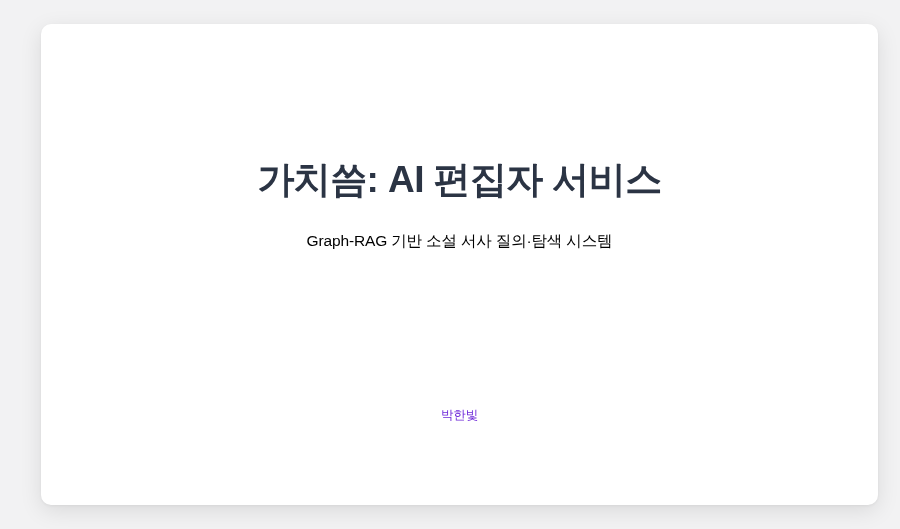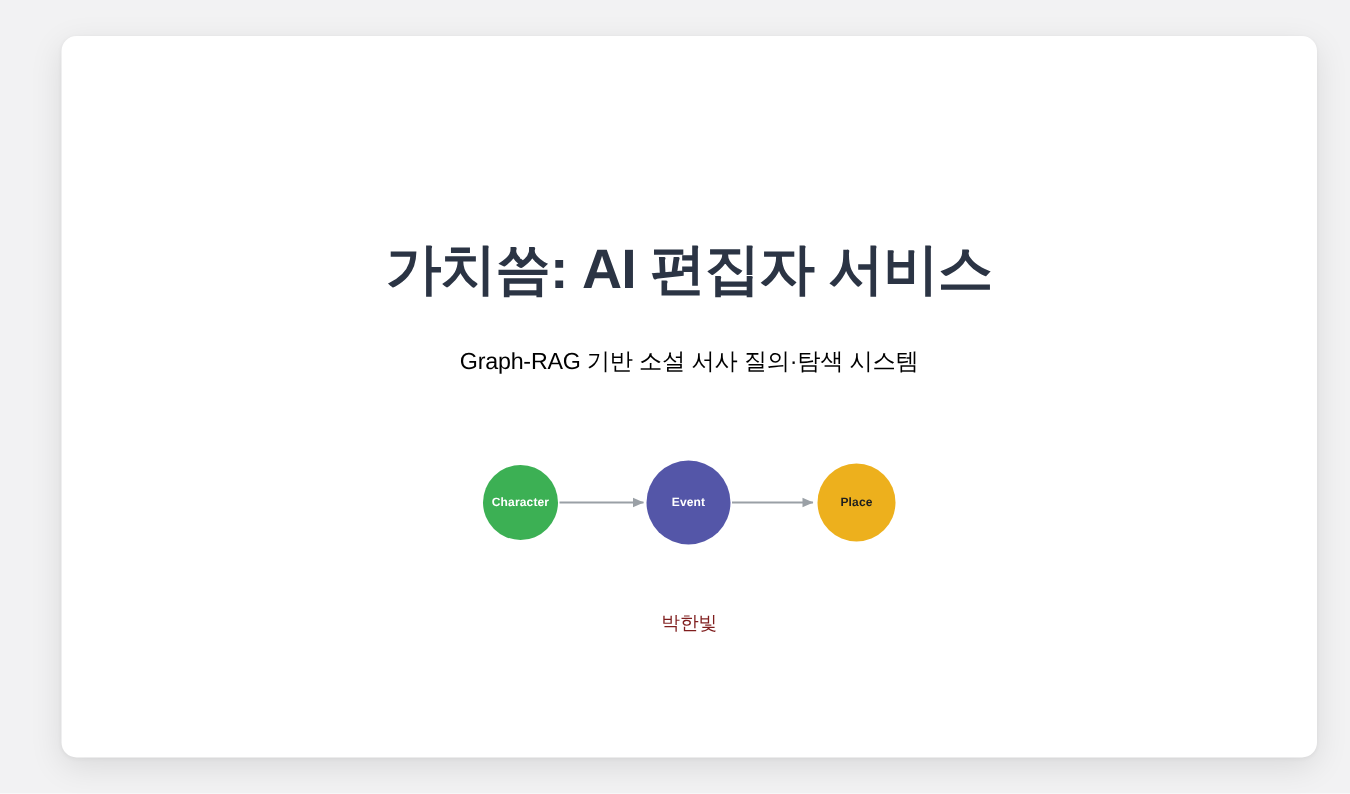--- a/index.html
+++ b/index.html
@@ -90,59 +90,31 @@
 
   #author {
     margin: 0;
     position: absolute;
     top: 383px;
     left: 0;
     right: 0;
     text-align: center;
     font-size: 12.5px;
     font-weight: 400;
-    color: #7f1d1d;
+    color: #6d28d9;
     letter-spacing: -0.1px;
   }
 </style>
 </head>
 <body>
 
 <div id="slide-frame">
   <div id="slide-content">
 
     <h1 id="title">가치씀: AI 편집자 서비스</h1>
 
     <p id="subtitle">Graph-RAG 기반 소설 서사 질의·탐색 시스템</p>
 
-    <div id="graph-diagram">
-      <svg class="graph-svg" width="300" height="66" viewBox="0 0 300 66">
-        <defs>
-          <marker id="arrowhead" markerWidth="6" markerHeight="6" refX="5.4" refY="3" orient="auto" markerUnits="strokeWidth">
-            <path d="M0,0.6 L5.6,3 L0,5.4 Z" fill="#9aa0a6"></path>
-          </marker>
-        </defs>
-
-        <line x1="63" y1="33" x2="119" y2="33" stroke="#9aa0a6" stroke-width="1.3" marker-end="url(#arrowhead)"></line>
-
-        <line x1="178" y1="33" x2="232" y2="33" stroke="#9aa0a6" stroke-width="1.3" marker-end="url(#arrowhead)"></line>
-
-        <g>
-          <circle cx="37" cy="33" r="25" fill="#3cb054"></circle>
-          <text class="node-label" x="37" y="33" fill="#ffffff">Character</text>
-        </g>
-
-        <g>
-          <circle cx="149" cy="33" r="28" fill="#5456a8"></circle>
-          <text class="node-label" x="149" y="33" fill="#ffffff">Event</text>
-        </g>
-
-        <g>
-          <circle cx="261" cy="33" r="26" fill="#edb01d"></circle>
-          <text class="node-label" x="261" y="33" fill="#1f1f1f">Place</text>
-        </g>
-      </svg>
-    </div>
 
     <p id="author">박한빛</p>
 
   </div>
 </div>
 
 </body></html>

